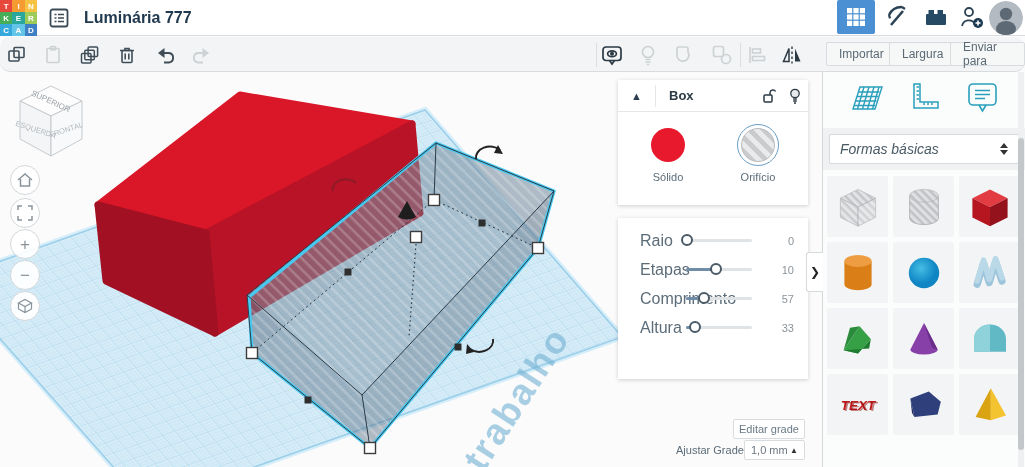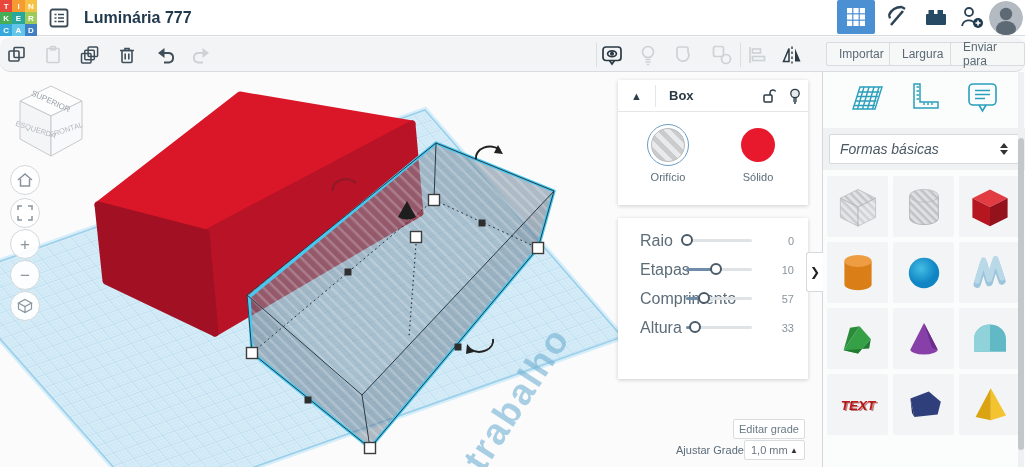--- a/index.html
+++ b/index.html
@@ -377,28 +377,28 @@
       </div>
       <div class="ihead-ic">
         <svg width="14" height="16" viewBox="0 0 14 16" fill="none" stroke="#2b3a44" stroke-width="1.3">
             <circle cx="7" cy="5.5" r="4.2" fill="#e7eaec"></circle>
             <path d="M5.2,11 h3.6 M5.2,13 h3.6 M6,15 h2"></path>
           </svg>
       </div>
     </div>
     <div class="matwrap">
       <div class="mat">
+        <div class="dot-solid"></div>
+        <div class="lbl">Sólido</div>
+      </div>
+      <div class="mat">
         <div class="dot-hole">
             <div class="in"></div>
           </div>
         <div class="lbl">Orifício</div>
-      </div>
-      <div class="mat">
-        <div class="dot-solid"></div>
-        <div class="lbl">Sólido</div>
       </div>
     </div>
   </div>
 
   <div class="card" id="insp2">
     <div class="srow">
       <div class="slbl">Raio</div>
       <div class="track">
           <div class="sl-fill" style="width: 1%;"></div>
           <div class="sl-thumb" style="left: 1%;"></div>

